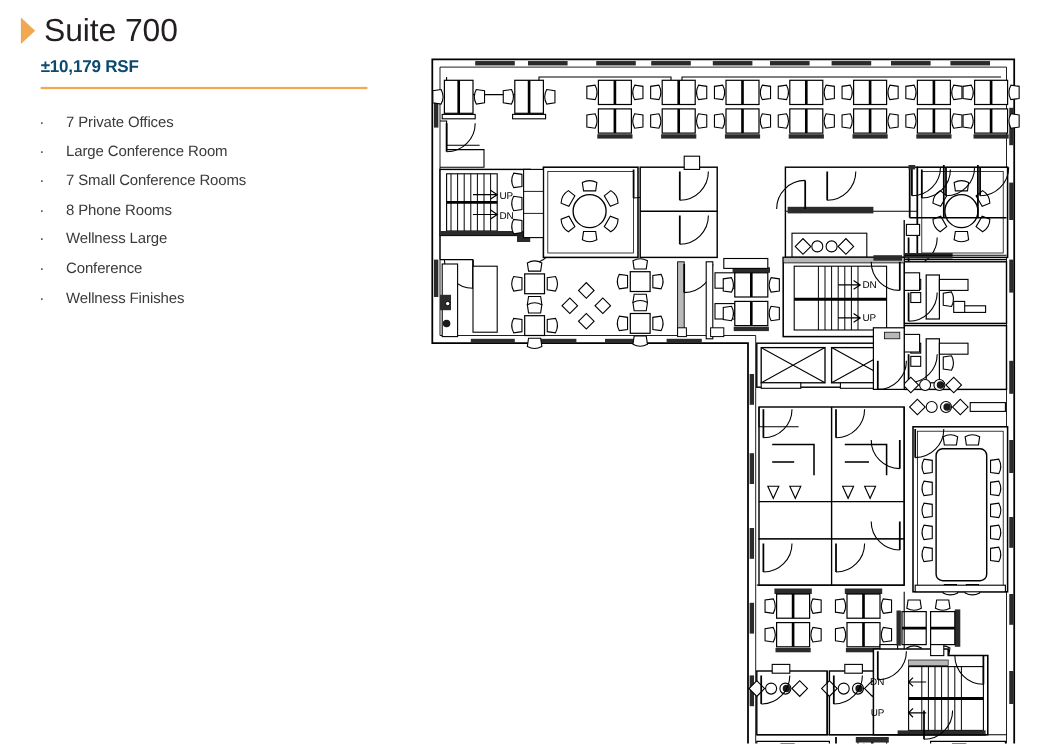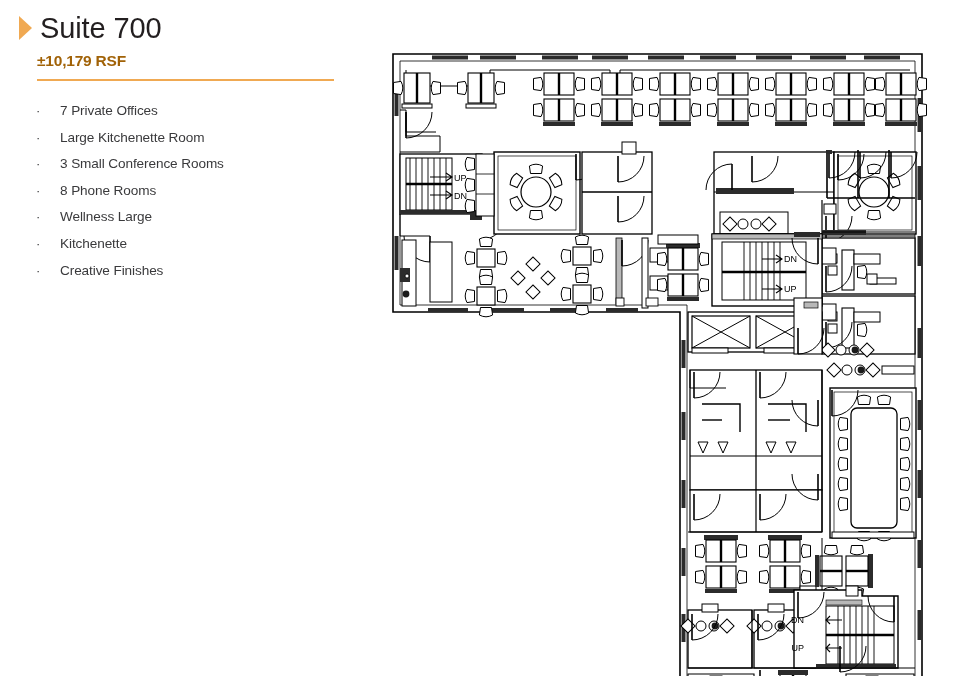--- a/index.html
+++ b/index.html
@@ -48,21 +48,21 @@
     font-weight: 400;
     color: #231f20;
     letter-spacing: -0.1px;
     line-height: 1;
     white-space: nowrap;
   }
   .suite-size {
     margin: 4px 0 0 19px;
     font-size: 15.5px;
     font-weight: 700;
-    color: #a16207;
+    color: #0c4a6e;
     letter-spacing: -0.2px;
   }
   .divider {
     margin: 9px 0 0 19px;
     width: 297px;
     height: 2px;
     background: #f0a952;
   }
   .feature-list {
     margin: 22px 0 0 0;
@@ -117,41 +117,41 @@
 
     <div class="divider"></div>
 
     <ul class="feature-list">
       <li>
         <span class="bullet">·</span>
         <span class="feature-label">7 Private Offices</span>
       </li>
       <li>
         <span class="bullet">·</span>
-        <span class="feature-label">Large Kitchenette Room</span>
+        <span class="feature-label">Large Conference Room</span>
       </li>
       <li>
         <span class="bullet">·</span>
-        <span class="feature-label">3 Small Conference Rooms</span>
+        <span class="feature-label">7 Small Conference Rooms</span>
       </li>
       <li>
         <span class="bullet">·</span>
         <span class="feature-label">8 Phone Rooms</span>
       </li>
       <li>
         <span class="bullet">·</span>
         <span class="feature-label">Wellness Large</span>
       </li>
       <li>
         <span class="bullet">·</span>
-        <span class="feature-label">Kitchenette</span>
+        <span class="feature-label">Conference</span>
       </li>
       <li>
         <span class="bullet">·</span>
-        <span class="feature-label">Creative Finishes</span>
+        <span class="feature-label">Wellness Finishes</span>
       </li>
     </ul>
   </div>
 
   <div class="floorplan-wrap">
     <svg width="596" height="676" viewBox="0 0 596 676">
       <defs>
 
         <g id="chair">
           <path d="M-5.5,-4.5 L5.5,-4.5 L6.6,3 Q0,6.6 -6.6,3 Z" fill="#fff" stroke="#000" stroke-width="1"></path>

